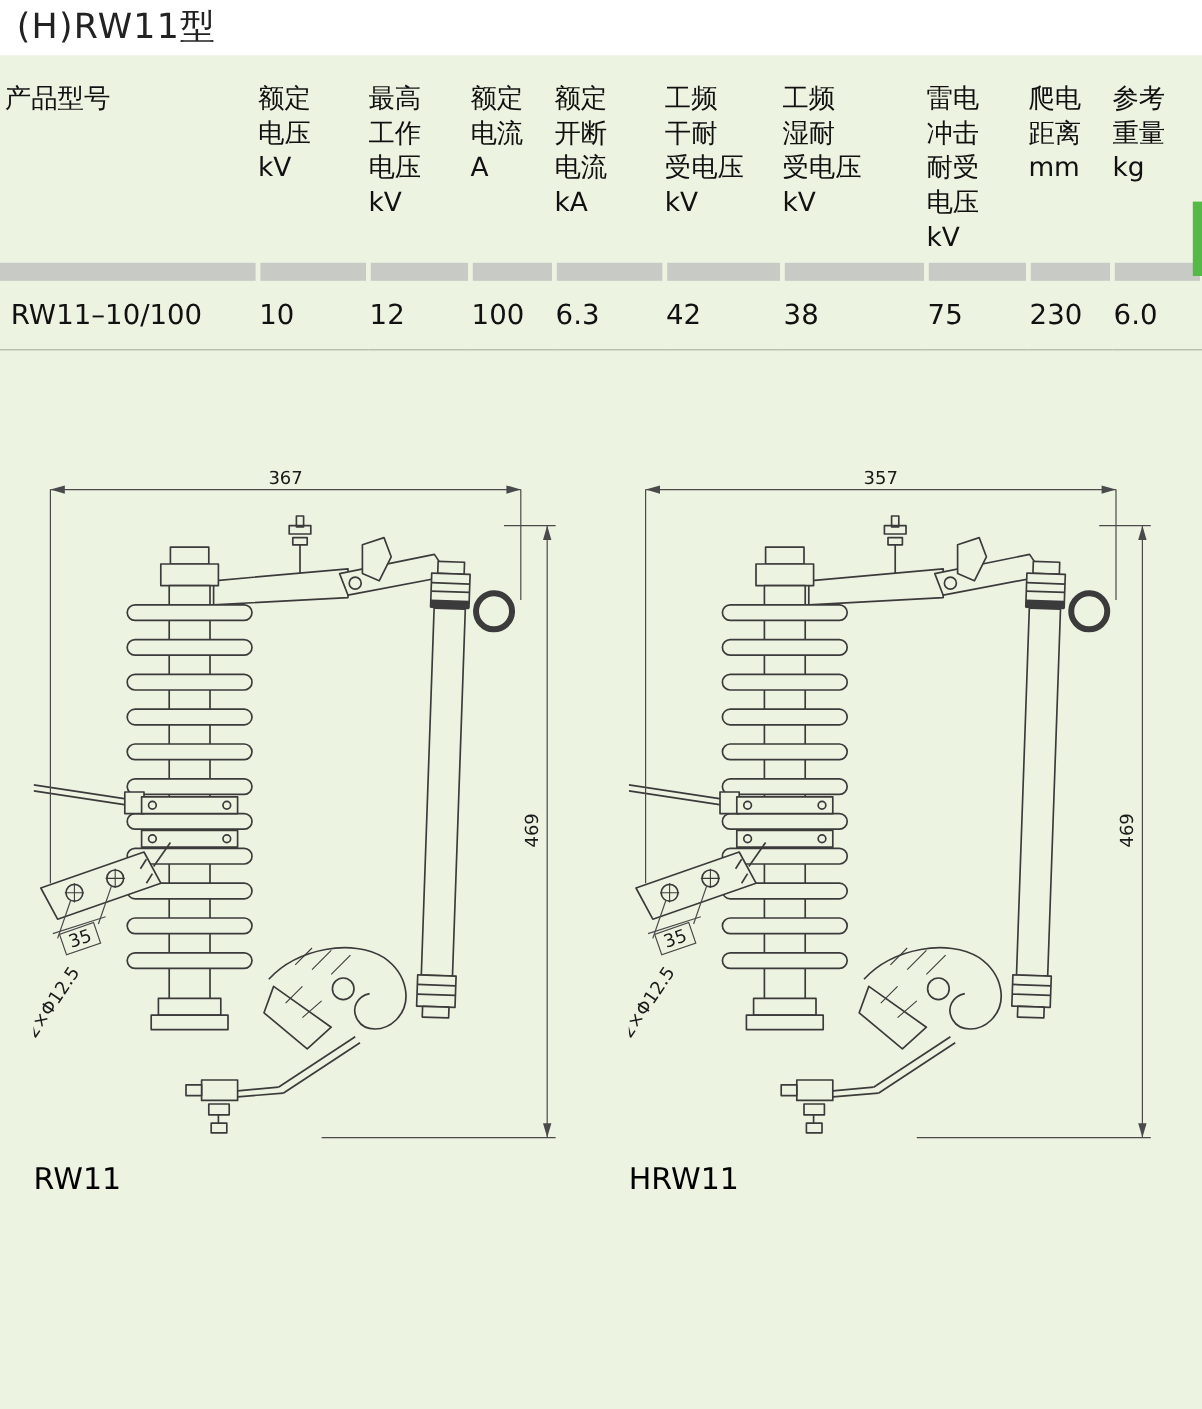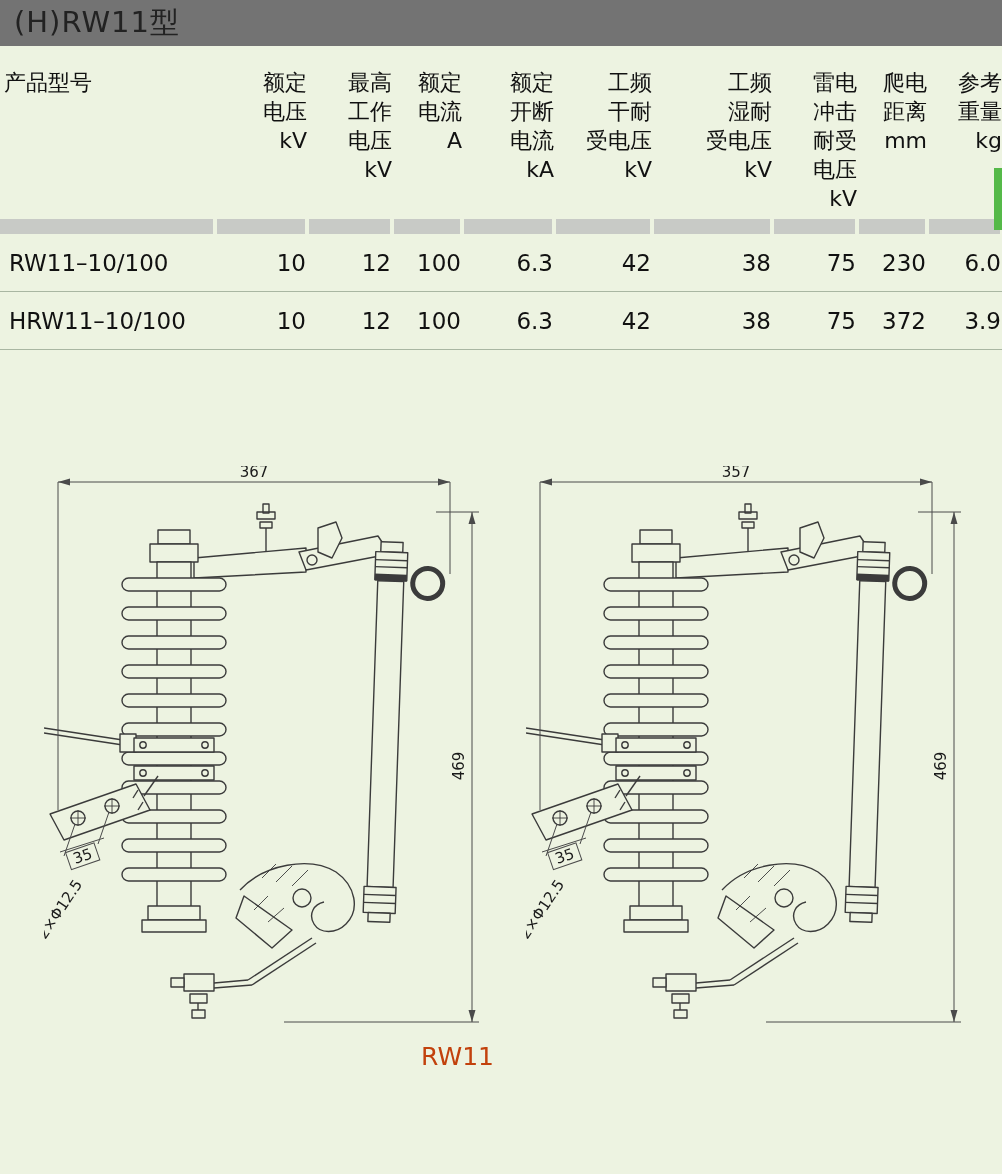--- a/index.html
+++ b/index.html
@@ -2,46 +2,46 @@
 <html><head>
 <meta charset="utf-8">
 <style>
   html,body{margin:0;padding:0}
   body{
     width:1002px;height:1174px;position:relative;overflow:hidden;
     background:#edf3e1;color:#1d1d1d;
     font-family:"DejaVu Sans","Liberation Sans",sans-serif;
   }
   .header-bar{
-    height:46px;background:#737373;display:flex;align-items:center;
+    height:46px;background:#ffffff;display:flex;align-items:center;
     padding-left:14px;box-sizing:border-box;
   }
   .header-bar .title{font-size:29px;color:#222;letter-spacing:1px}
   .side-tab{position:absolute;right:0;top:168px;width:8px;height:62px;background:#55b948}
 
   table.spec-table{
     border-collapse:collapse;table-layout:fixed;width:1002px;margin-top:10px;
   }
   table.spec-table th{
-    font-weight:normal;font-size:22px;vertical-align:top;text-align:right;
+    font-weight:normal;font-size:22px;vertical-align:top;text-align:left;
     white-space:pre-line;line-height:1.32;padding:12px 0 6px 0;color:#111;
   }
   table.spec-table th.model{text-align:left;padding-left:4px}
   tr.band td{padding:0 2px;height:15px}
   tr.band td:first-child{padding-left:0}
   tr.band td div{height:15px;background:#c8cac6}
   td.val{
-    font-size:23px;text-align:right;height:55px;
+    font-size:23px;text-align:left;height:55px;
     border-bottom:1px solid #a9b6a2;color:#111;
   }
   td.model-val{text-align:left;padding-left:9px}
 
   .drawings{display:flex;justify-content:space-between;padding:0 28px;margin-top:100px}
-  figure{margin:16px;width:450px}
-  figcaption{text-align:right;font-size:25px;margin-top:2px;color:#c2410c}
+  figure{margin:0;width:450px}
+  figcaption{text-align:left;font-size:25px;margin-top:2px;color:#000000}
 
   svg text{font-family:"DejaVu Sans","Liberation Sans",sans-serif}
   .dim line{stroke:#4a4a4a;stroke-width:1;fill:none}
   .dim polygon{fill:#4a4a4a;stroke:none}
   .dim rect{fill:none;stroke:#4a4a4a;stroke-width:1}
   .dim text{font-size:15px;fill:#1a1a1a}
   .draw line,.draw path,.draw rect,.draw circle,.draw polygon{
     stroke:#3b3b3b;stroke-width:1.4;fill:none;stroke-linejoin:round;
   }
   .draw .fillbg{fill:#edf3e1}
@@ -146,32 +146,20 @@
       <td class="val">10</td>
       <td class="val">12</td>
       <td class="val">100</td>
       <td class="val">6.3</td>
       <td class="val">42</td>
       <td class="val">38</td>
       <td class="val">75</td>
       <td class="val">230</td>
       <td class="val">6.0</td>
     </tr>
-    <tr>
-      <td class="val model-val">HRW11–10/100</td>
-      <td class="val">10</td>
-      <td class="val">12</td>
-      <td class="val">100</td>
-      <td class="val">6.3</td>
-      <td class="val">42</td>
-      <td class="val">38</td>
-      <td class="val">75</td>
-      <td class="val">372</td>
-      <td class="val">3.9</td>
-    </tr>
   </tbody>
 </table>
 
 <div class="drawings">
 
   <figure>
     <svg viewBox="0 0 450 570" width="450" height="570">
       <g class="draw">
 
         <g>
@@ -418,15 +406,16 @@
         <g transform="translate(40,394) rotate(-19)">
           <rect x="-15" y="-13" width="30" height="18"></rect>
           <text x="0" y="1" text-anchor="middle">35</text>
         </g>
         <g transform="translate(20,446) rotate(-56)">
           <text x="0" y="0" text-anchor="middle">2×Φ12.5</text>
         </g>
       </g>
     </svg>
     
+    <figcaption>HRW11</figcaption>
   </figure>
 
 </div>
 
 </body></html>

